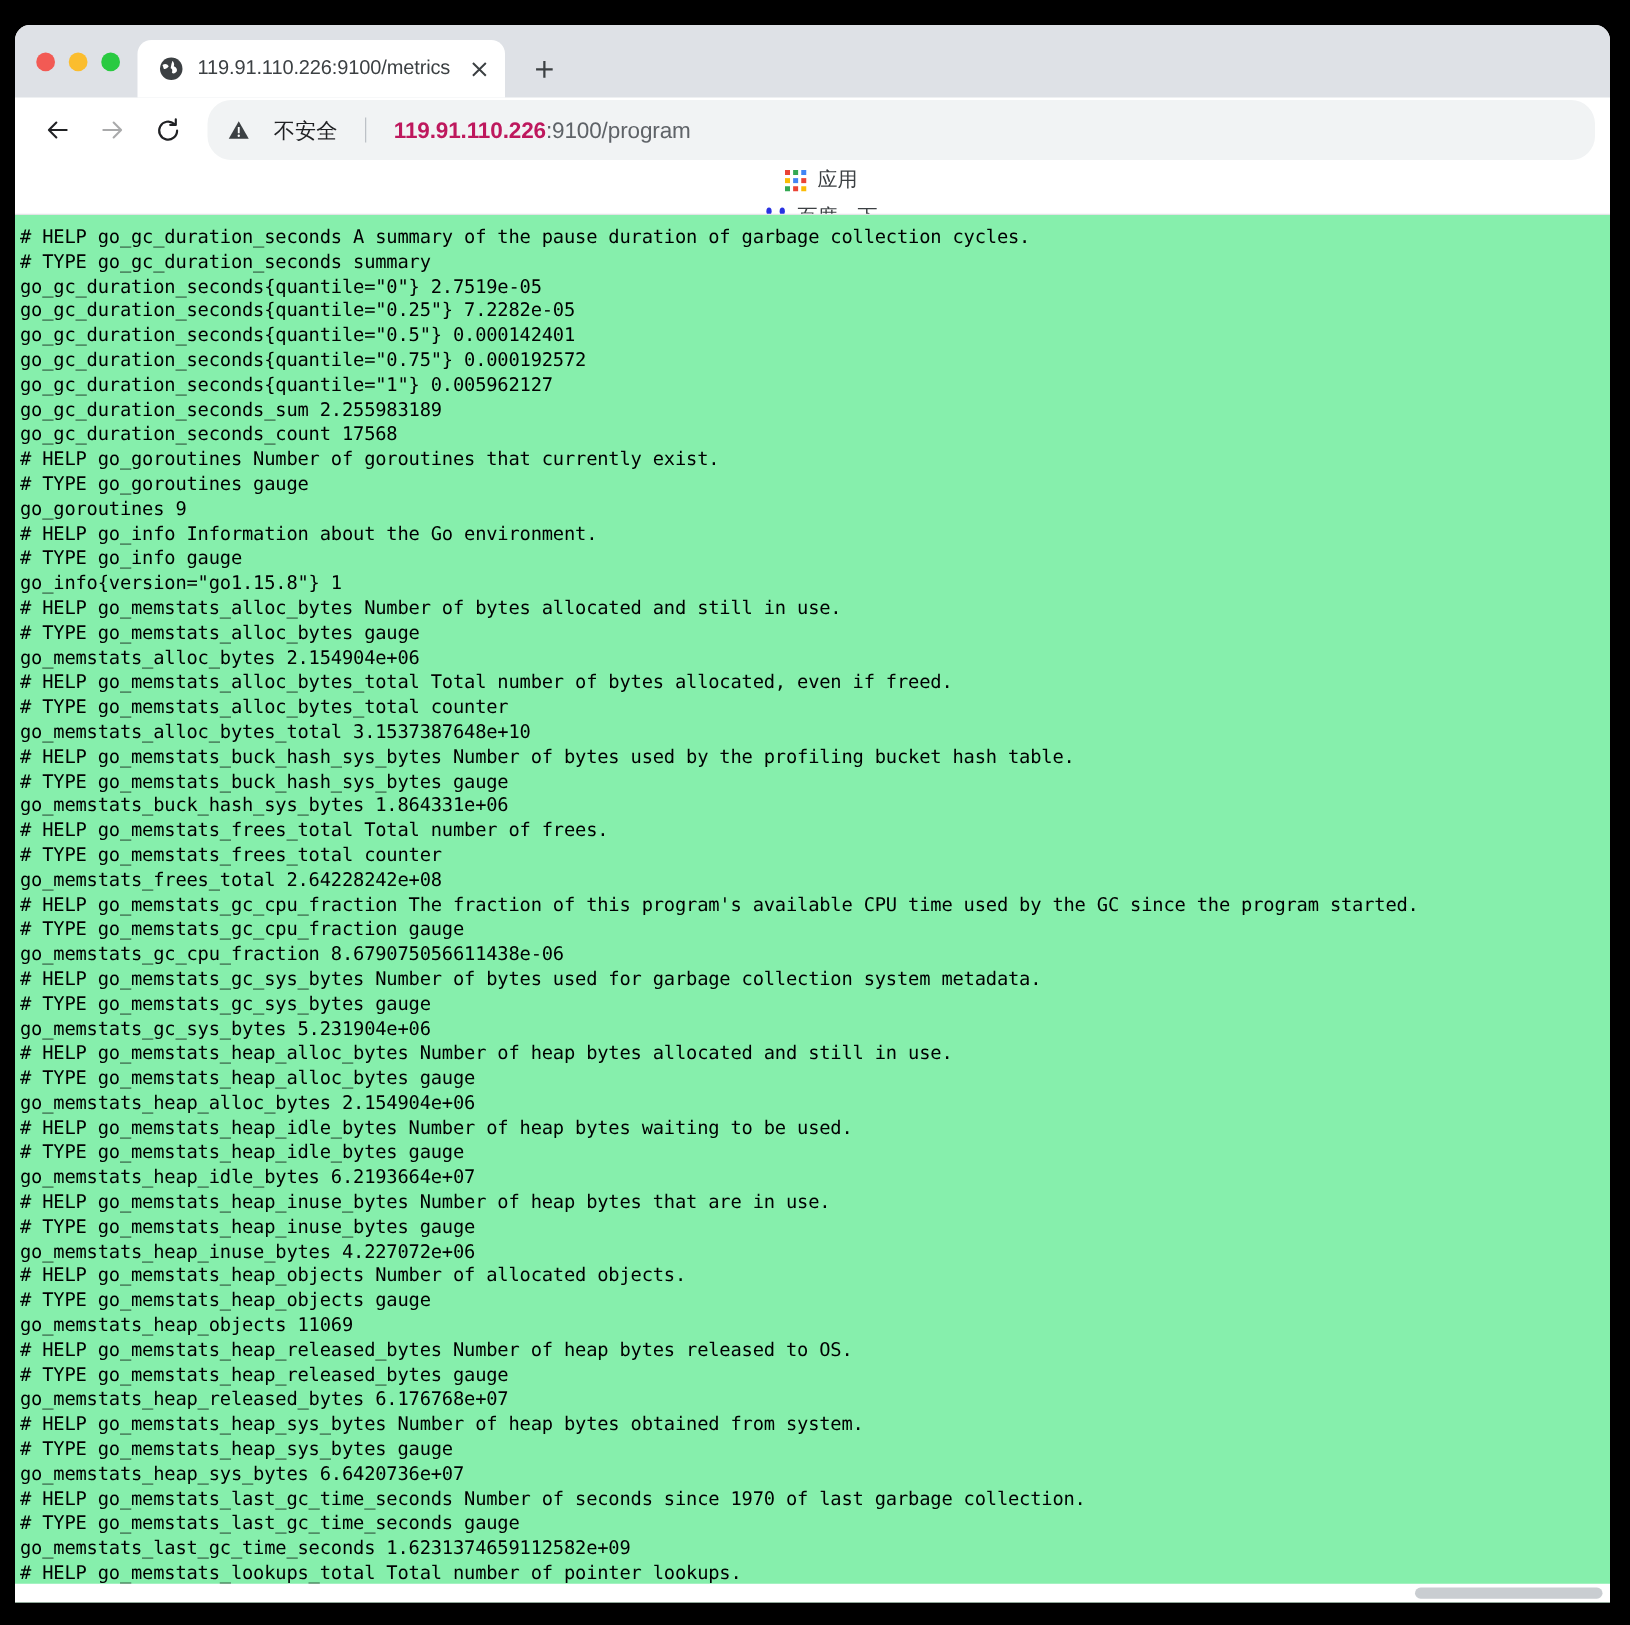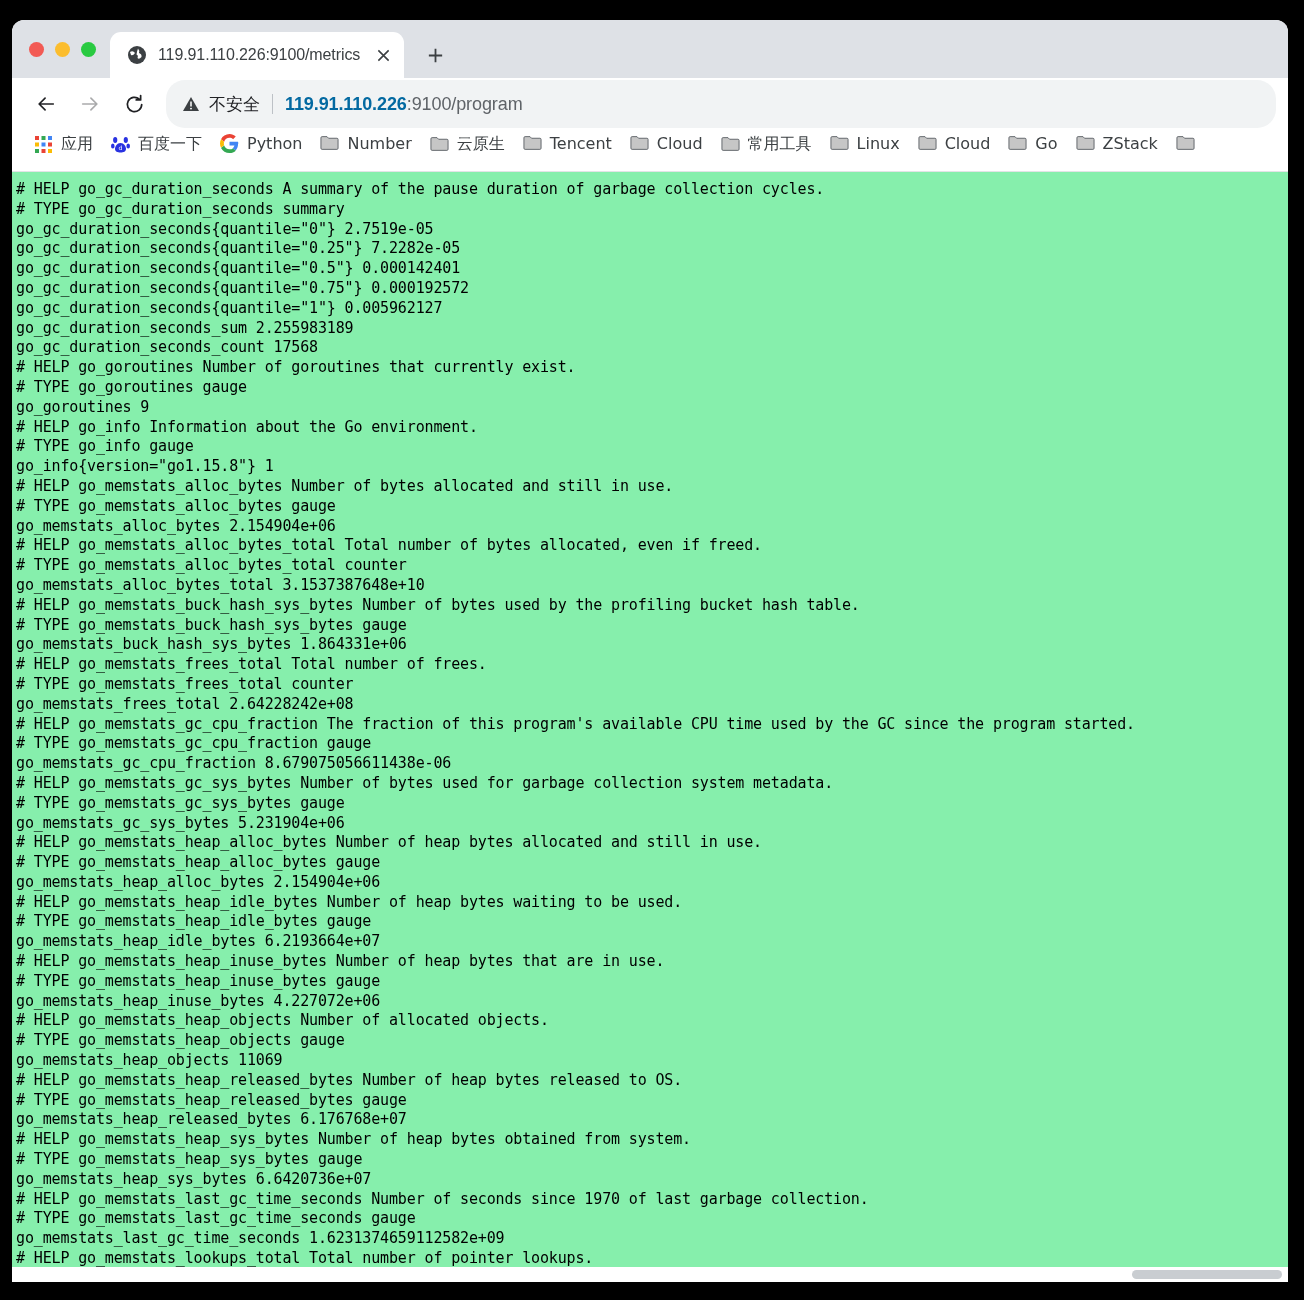--- a/index.html
+++ b/index.html
@@ -112,21 +112,21 @@
 
   #omnibox {
     flex: 1 1 auto;
     height: 48px;
     margin-left: 8px;
     background: #f1f3f4;
     border-radius: 19px;
     display: flex;
     align-items: center;
     padding: 0 16px;
-    gap: 9px;
+    gap: 19px;
     min-width: 0;
   }
   .warn-icon { flex: 0 0 18px; width: 18px; height: 18px; display:block; }
   .omni-notsecure {
     font-size: 17px;
     color: #202124;
     white-space: nowrap;
     font-family: "DejaVu Sans", sans-serif;
   }
   .omni-sep {
@@ -135,33 +135,34 @@
     flex: 0 0 1px;
     margin: 0 3px;
   }
   .omni-url {
     font-size: 18px;
     color: #5f6368;
     white-space: nowrap;
     overflow: hidden;
     letter-spacing: -0.1px;
   }
-  .omni-url b { color: #0369a1; font-weight: 700; }
+  .omni-url b { color: #be185d; font-weight: 700; }
 
   
   #bookmarks {
     height: 42px;
     background: #ffffff;
     display: flex;
-    align-items: flex-start;
+    align-items: center;
     padding-left: 13px;
     gap: 0;
     border-bottom: 1px solid #e3e4e6;
     overflow: hidden;
     white-space: nowrap;
+    flex-direction: column;
   }
   .bm {
     display: flex;
     align-items: center;
     gap: 8px;
     padding: 4px 9px;
     border-radius: 4px;
     flex: 0 0 auto;
   }
   .bm-label {

